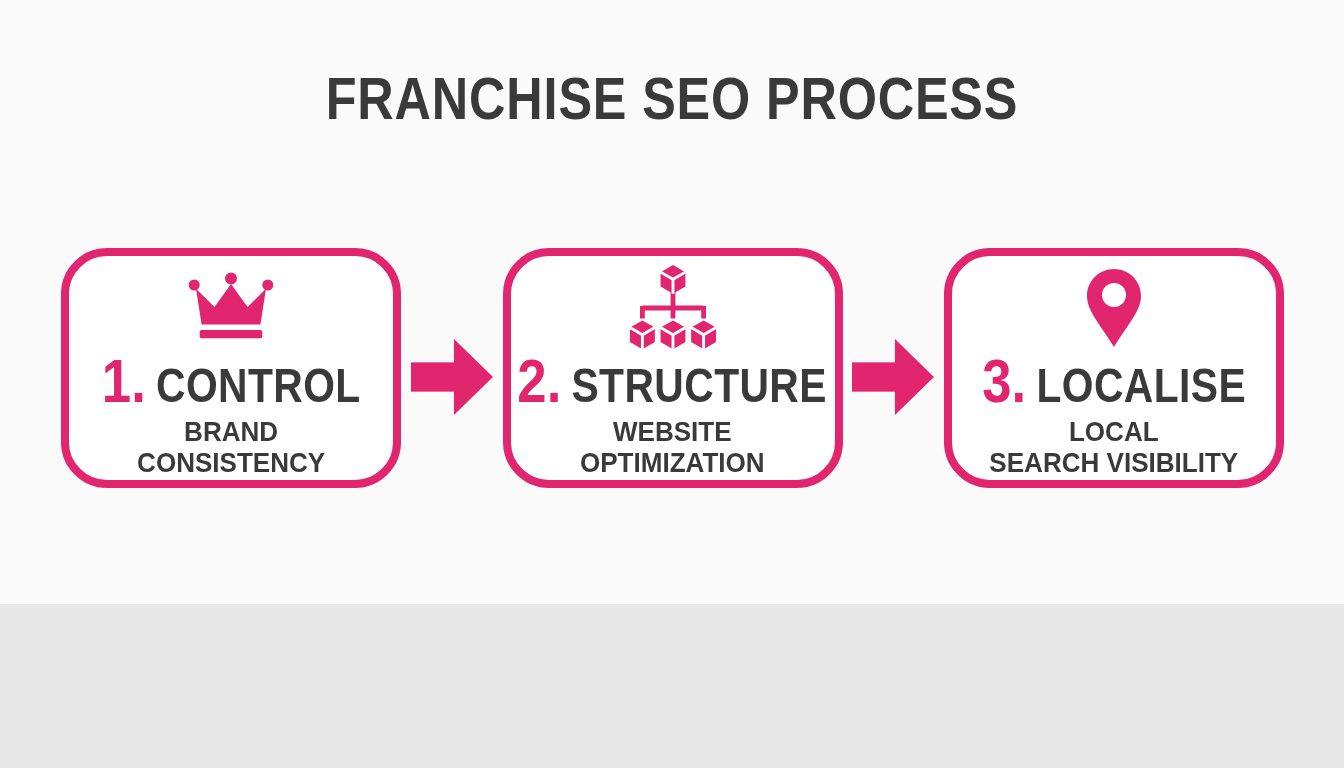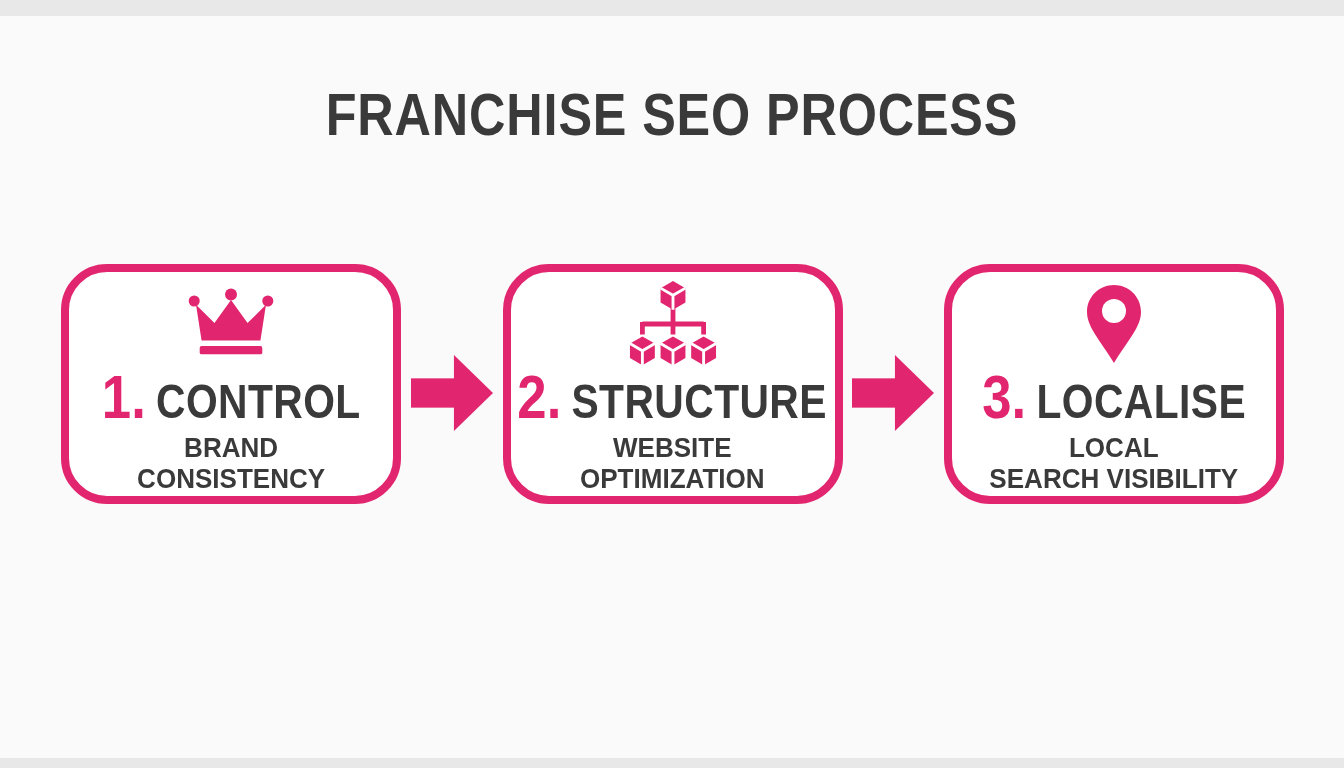--- a/index.html
+++ b/index.html
@@ -9,22 +9,22 @@
     --page-bg: #FBFAFA;
   }
   * { margin: 0; padding: 0; box-sizing: border-box; }
   body {
     font-family: "Liberation Sans", "DejaVu Sans", sans-serif;
     background: #e8e8e8;
   }
   .canvas {
     position: relative;
     width: 1344px;
-    height: 742px;
-    margin: 16px auto;
+    height: 604px;
+    margin: 0 auto;
     background: var(--page-bg);
     overflow: hidden;
   }
   .title {
     position: absolute;
     top: 64px;
     left: 0;
     width: 100%;
     text-align: center;
     font-size: 60px;

